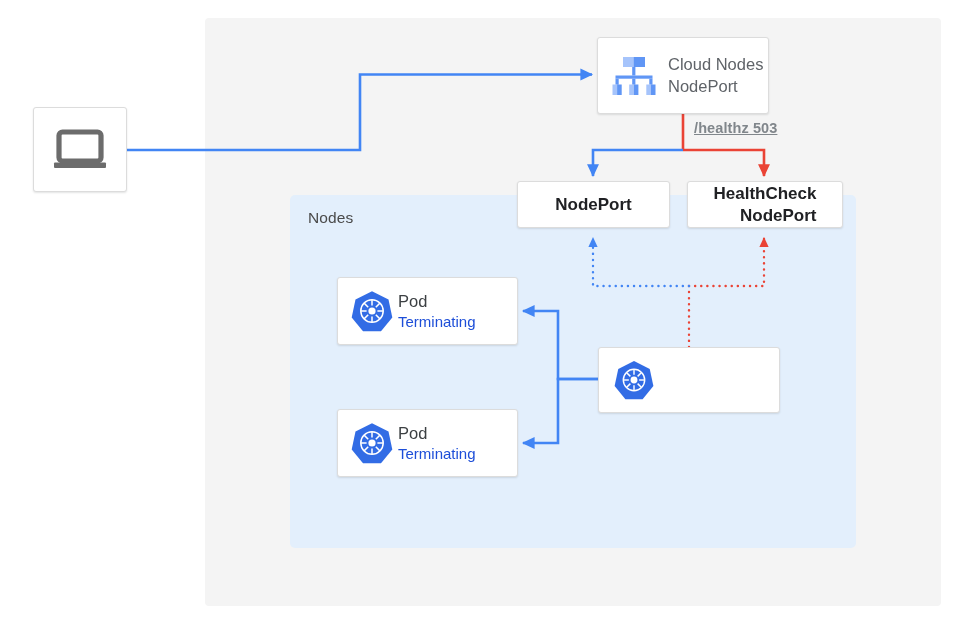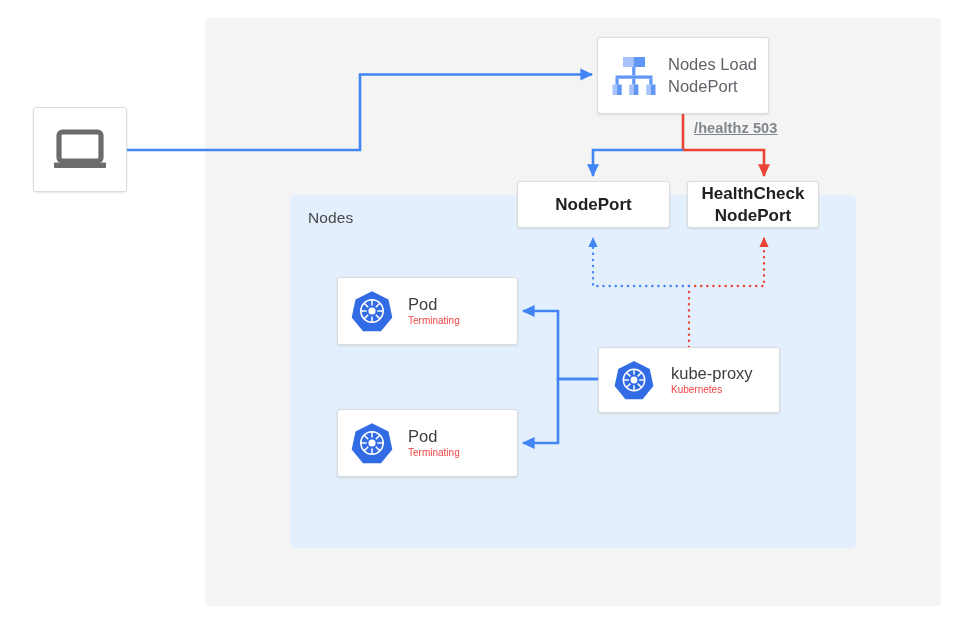--- a/index.html
+++ b/index.html
@@ -74,22 +74,22 @@
     flex-direction: column;
     justify-content: center;
     line-height: 1.28;
   }
   .t-primary {
     font-size: 16.5px;
     color: #3c4043;
     white-space: nowrap;
   }
   .t-secondary {
-    font-size: 10px;
-    color: #ef4444;
+    font-size: 15px;
+    color: #1d4ed8;
     white-space: nowrap;
   }
 
   
   .card-client {
     left: 33px;
     top: 107px;
     width: 94px;
     height: 85px;
   }
@@ -126,35 +126,36 @@
   }
   .card-nodeport {
     left: 517px;
     top: 181px;
     width: 153px;
     height: 47px;
   }
   .card-hcnodeport {
     left: 687px;
     top: 181px;
-    width: 132px;
+    width: 156px;
     height: 47px;
+    text-align: right;
   }
 
   
   .card-pod {
     left: 337px;
     top: 277px;
     width: 181px;
     height: 68px;
     padding-left: 10px;
   }
   .card-pod2 { top: 409px; }
   .card-pod .card-icon { width: 48px; height: 48px; }
-  .card-pod .card-text { margin-left: 12px; }
+  .card-pod .card-text { margin-left: 2px; }
 
   
   .card-kp {
     left: 598px;
     top: 347px;
     width: 182px;
     height: 66px;
     padding-left: 12px;
   }
   .card-kp .card-icon { width: 46px; height: 46px; }
@@ -259,21 +260,21 @@
 
           <rect x="2.5" y="31.5" width="4.6" height="10.5" fill="#a6c4fb"></rect>
           <rect x="7.1" y="31.5" width="4.6" height="10.5" fill="#6096f5"></rect>
           <rect x="19.2" y="31.5" width="4.6" height="10.5" fill="#a6c4fb"></rect>
           <rect x="23.8" y="31.5" width="4.6" height="10.5" fill="#6096f5"></rect>
           <rect x="36.3" y="31.5" width="4.6" height="10.5" fill="#a6c4fb"></rect>
           <rect x="40.9" y="31.5" width="4.6" height="10.5" fill="#6096f5"></rect>
         </svg>
       </span>
       <span class="card-text">
-        <span class="t-primary">Nodes Load</span>
+        <span class="t-primary">Cloud Nodes</span>
         <span class="t-primary">NodePort</span>
       </span>
     </div>
   </div>
 
   <div class="edge-label label-healthz">/healthz 503</div>
 
   <div class="card card-nodeport card-np">
     <div>
       <div class="np-label">NodePort</div>
@@ -357,20 +358,16 @@
               <line x1="33.2" y1="22" x2="27.4" y2="22"></line>
               <line x1="29.9" y1="29.9" x2="25.8" y2="25.8"></line>
               <line x1="22" y1="33.2" x2="22" y2="27.4"></line>
               <line x1="14.1" y1="29.9" x2="18.2" y2="25.8"></line>
               <line x1="10.8" y1="22" x2="16.6" y2="22"></line>
               <line x1="14.1" y1="14.1" x2="18.2" y2="18.2"></line>
             </g>
           </g>
         </svg>
       </span>
-      <span class="card-text">
-        <span class="t-primary">kube-proxy</span>
-        <span class="t-secondary">Kubernetes</span>
-      </span>
     </div>
   </div>
 
 </div>
 
 </body></html>

